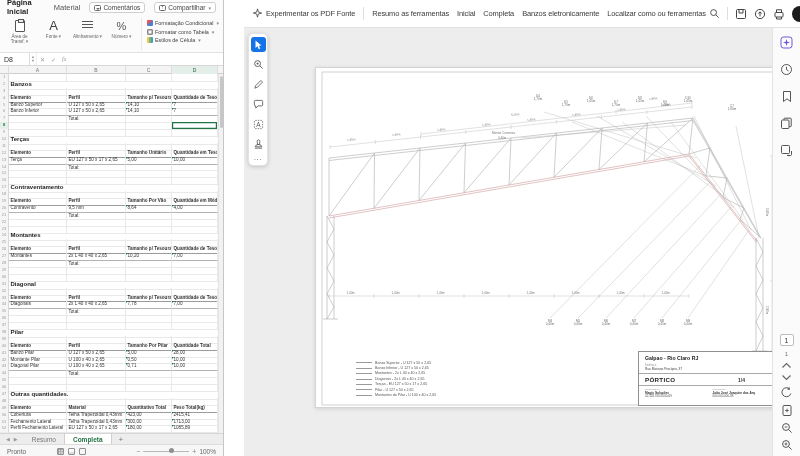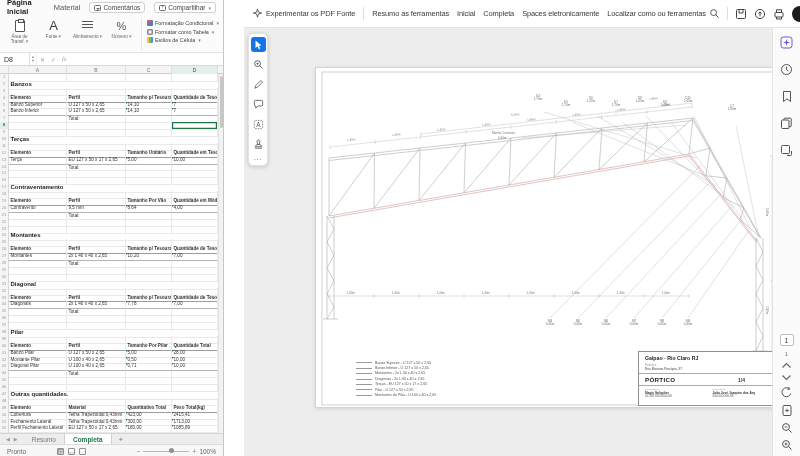--- a/index.html
+++ b/index.html
@@ -620,21 +620,21 @@
       <span class="tb-item">
         <svg class="tbsvg" width="11" height="11" viewBox="0 0 12 12">
           <path d="M6 1 L7 4.5 L10.5 5.5 L7 6.5 L6 10 L5 6.5 L1.5 5.5 L5 4.5 Z" fill="none" stroke="#444" stroke-width="0.9"></path>
         </svg>
         <span>Experimentar os PDF Fonte</span>
       </span>
       <span class="tb-sep"></span>
       <span class="tb-item">Resumo as ferramentas</span>
       <span class="tb-item">Inicial</span>
       <span class="tb-item">Completa</span>
-      <span class="tb-item">Spaces eletronicamente</span>
+      <span class="tb-item">Banzos eletronicamente</span>
       <span class="tb-right">
         <span class="tb-item">
           <span>Localizar como ou ferramentas</span>
           <svg class="tbsvg" width="11" height="11" viewBox="0 0 12 12">
             <circle cx="5" cy="5" r="3.2" fill="none" stroke="#444" stroke-width="1"></circle>
             <line x1="7.5" y1="7.5" x2="10.5" y2="10.5" stroke="#444" stroke-width="1"></line>
           </svg>
         </span>
         <span class="tb-sep"></span>
         <svg class="tbsvg" width="12" height="12" viewBox="0 0 12 12">

